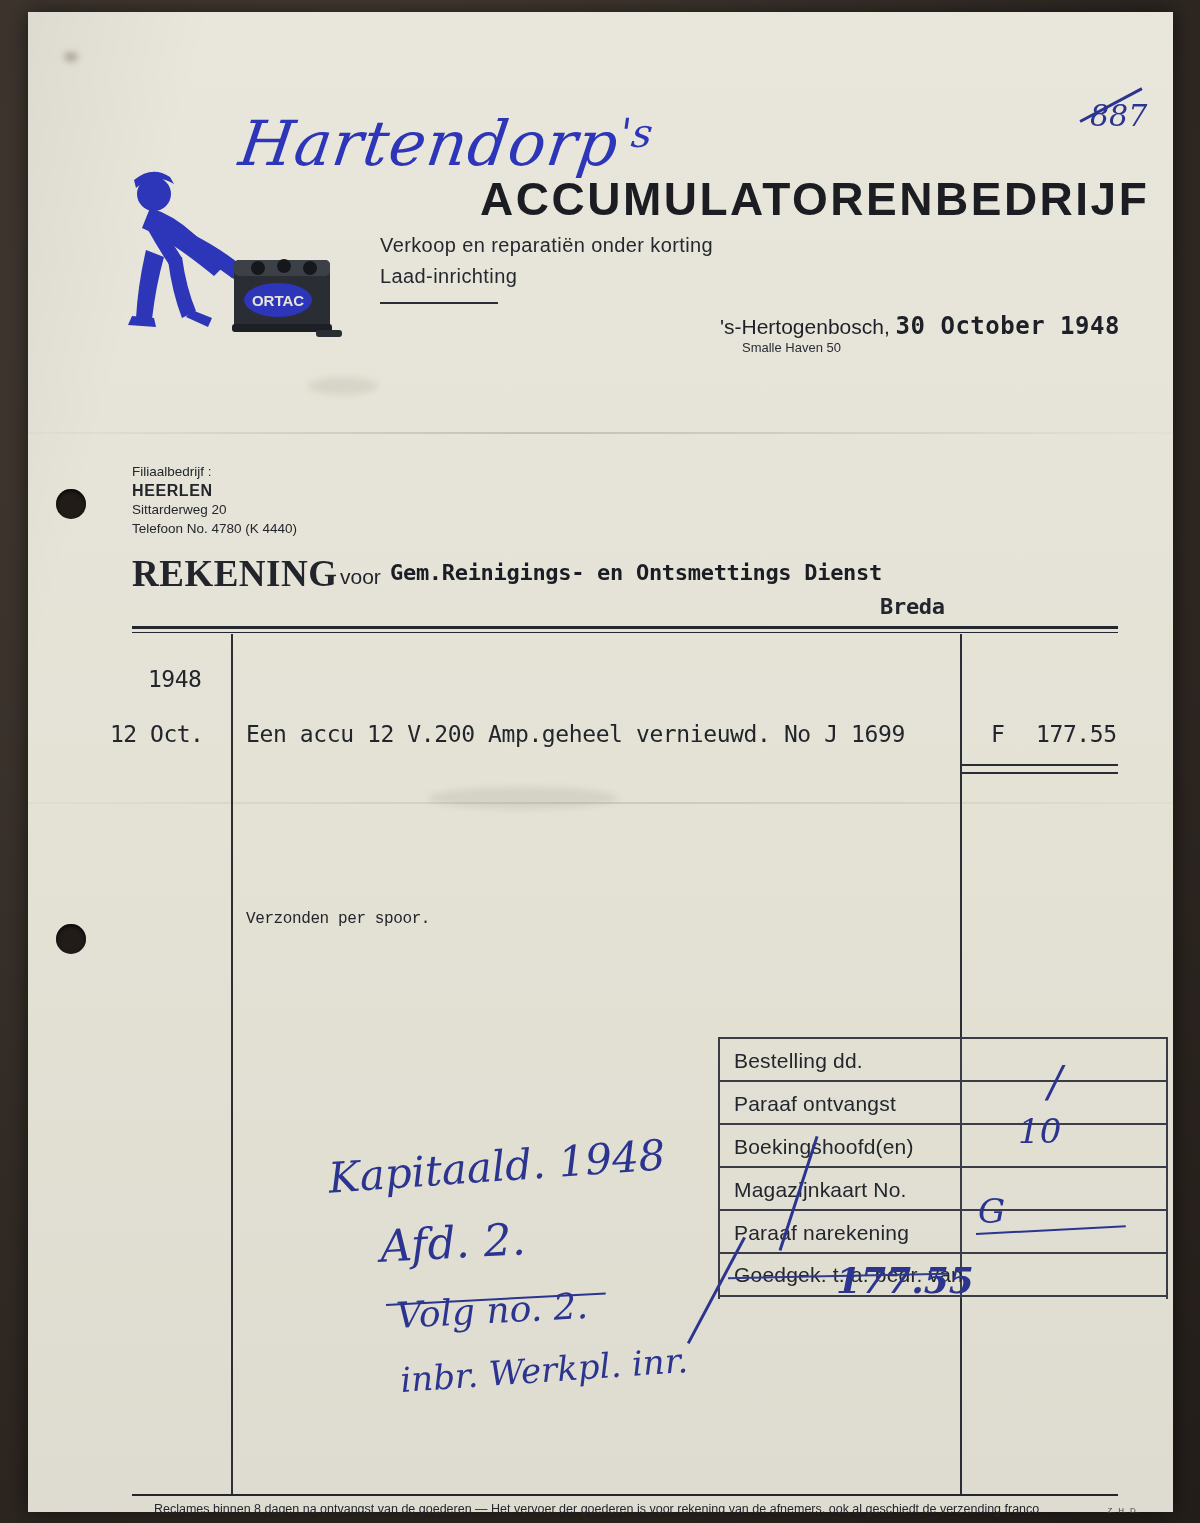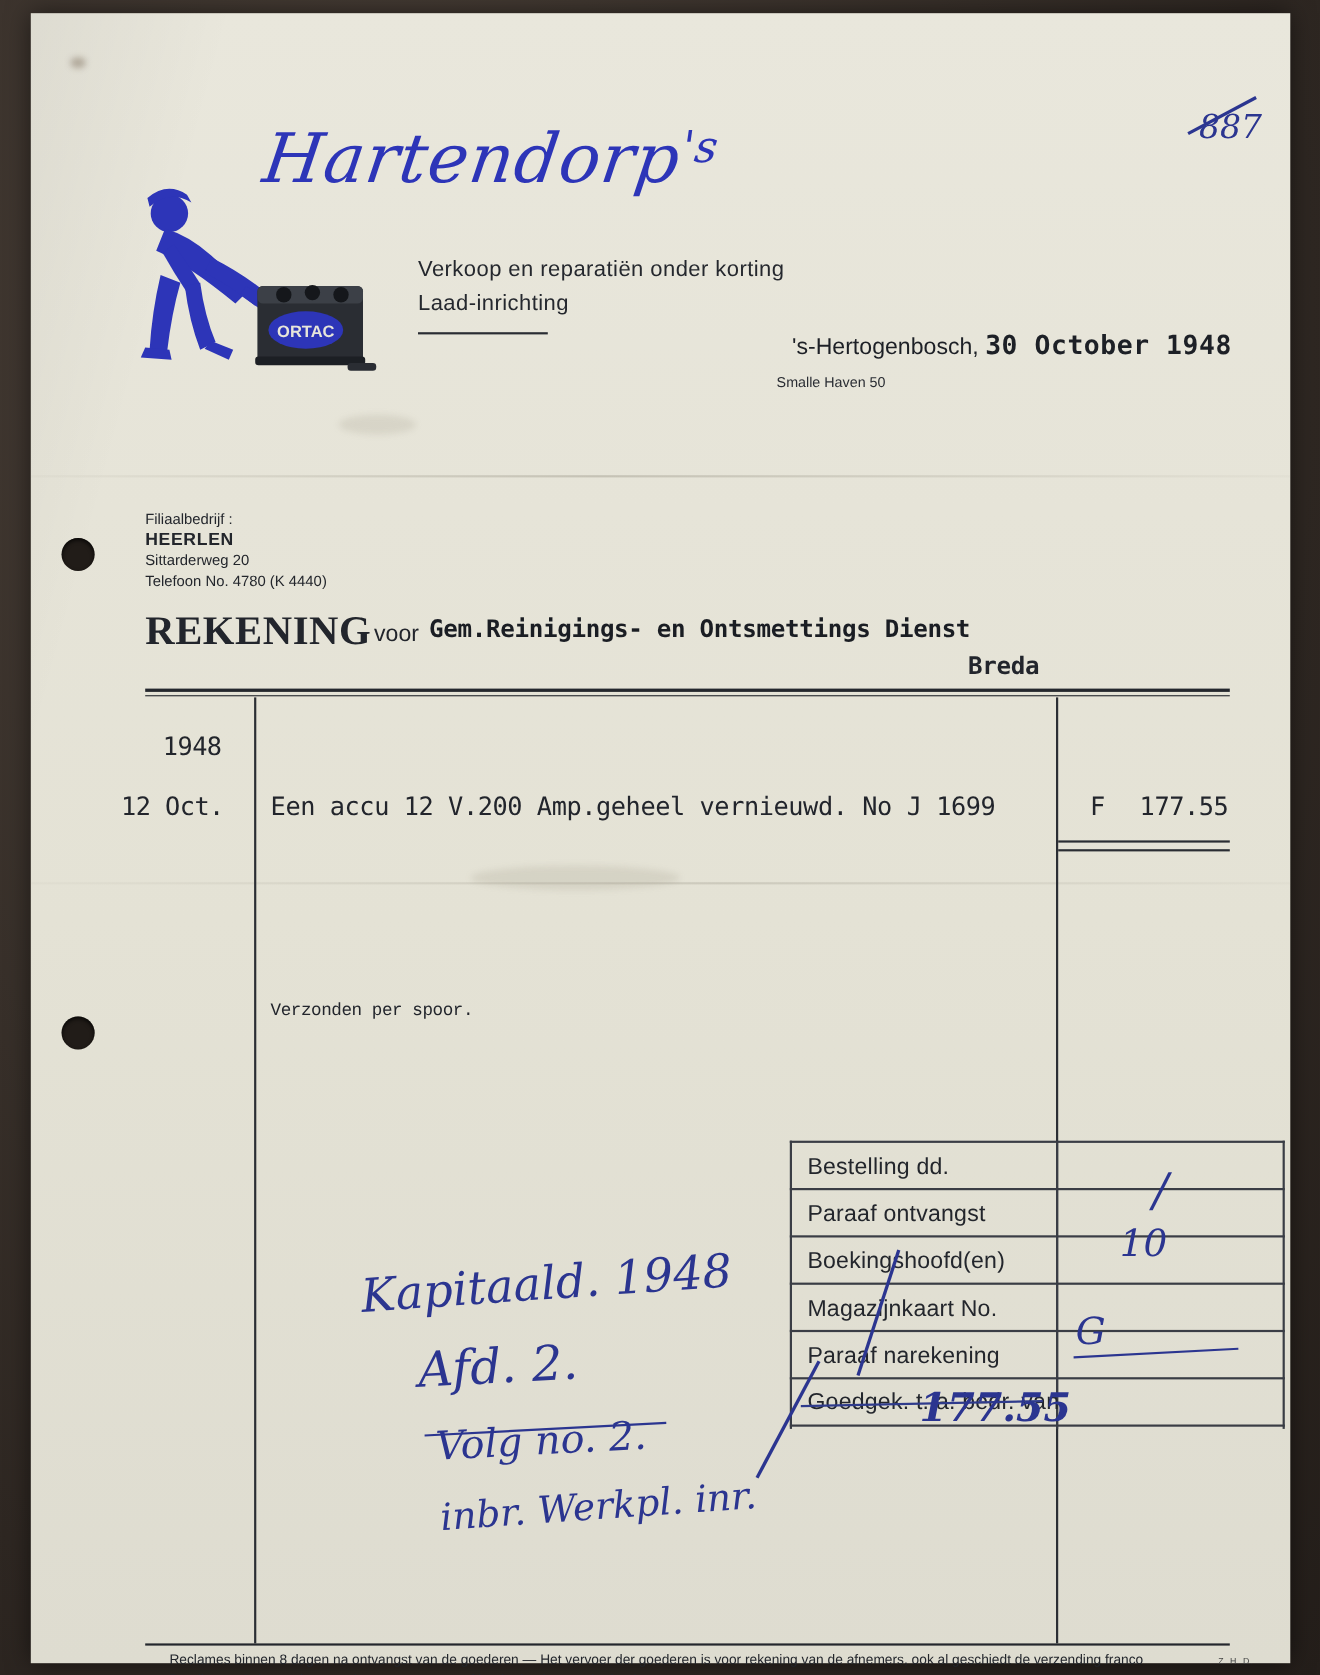--- a/index.html
+++ b/index.html
@@ -106,33 +106,33 @@
     position: absolute;
     left: 352px;
     top: 290px;
     width: 118px;
     height: 2px;
     background: #2a2d33;
   }
   .place-date {
     position: absolute;
     left: 692px;
-    top: 288px;
+    top: 300px;
     font-size: 21px;
     color: #1d2026;
   }
   .place-date .date {
     font-family: "DejaVu Sans Mono", monospace;
     font-size: 24px;
     font-weight: bold;
     letter-spacing: .5px;
   }
   .haven {
     position: absolute;
-    left: 678px;
+    left: 714px;
     top: 328px;
     font-size: 13px;
     color: #2a2d33;
   }
   .bankblock {
     position: absolute;
     left: 104px;
     top: 350px;
     font-size: 13.5px;
     line-height: 19px;
@@ -405,20 +405,21 @@
         <text x="172" y="142" font-family="Liberation Sans, sans-serif" font-size="15" font-weight="bold" fill="#e7e5da" text-anchor="middle">ORTAC</text>
         <rect x="126" y="160" width="100" height="8" rx="3" fill="#1c1f24"></rect>
         <rect x="210" y="166" width="26" height="7" rx="3" fill="#2a2d33"></rect>
       </g>
     </svg>
   </div>
 
   <div class="brand-script">
     <span>Hartendorp</span><span class="apos">'s</span>
   </div>
+  <div class="brand-main">ACCUMULATORENBEDRIJF</div>
   <div class="brand-sub1">Verkoop en reparatiën onder korting</div>
   <div class="brand-sub2">Laad-inrichting</div>
   <div class="rule-short"></div>
 
   <div class="place-date">
     <span>'s-Hertogenbosch,</span>
     <span class="date">30 October 1948</span>
   </div>
   <div class="haven">Smalle Haven 50</div>
 

